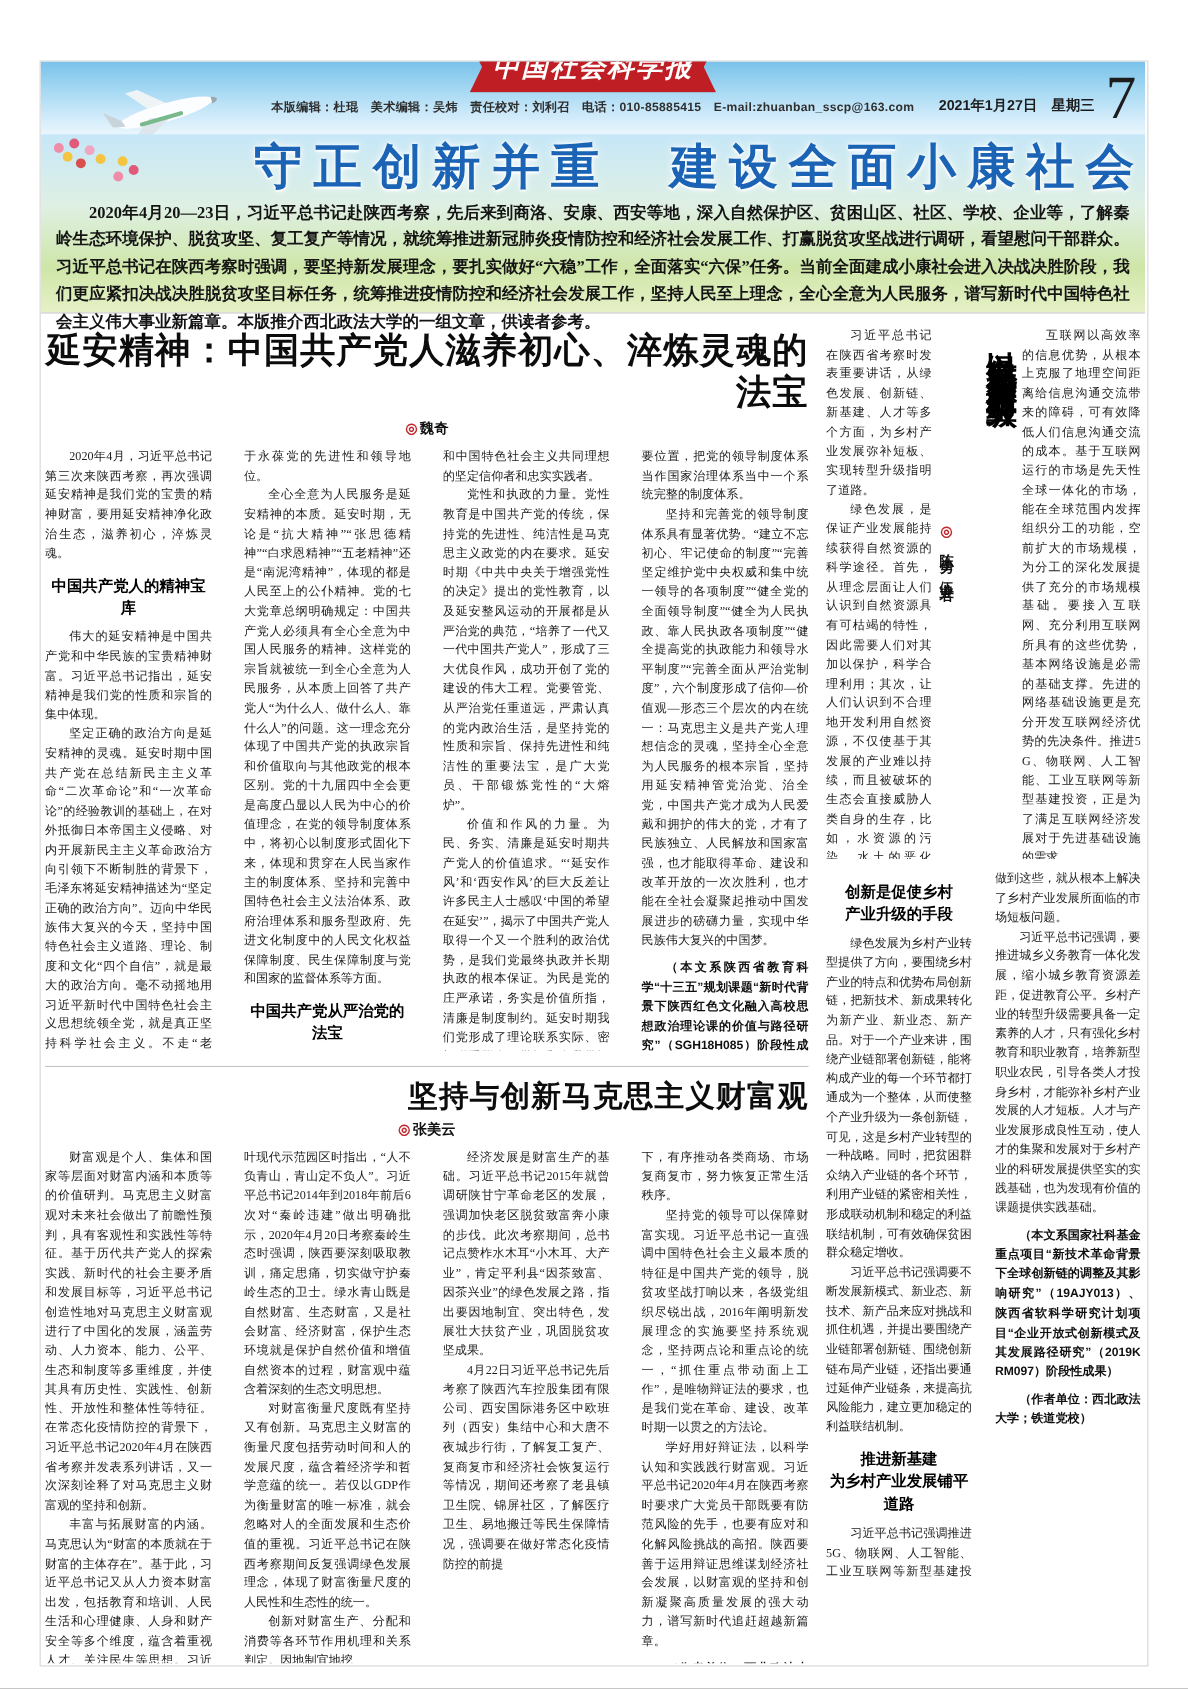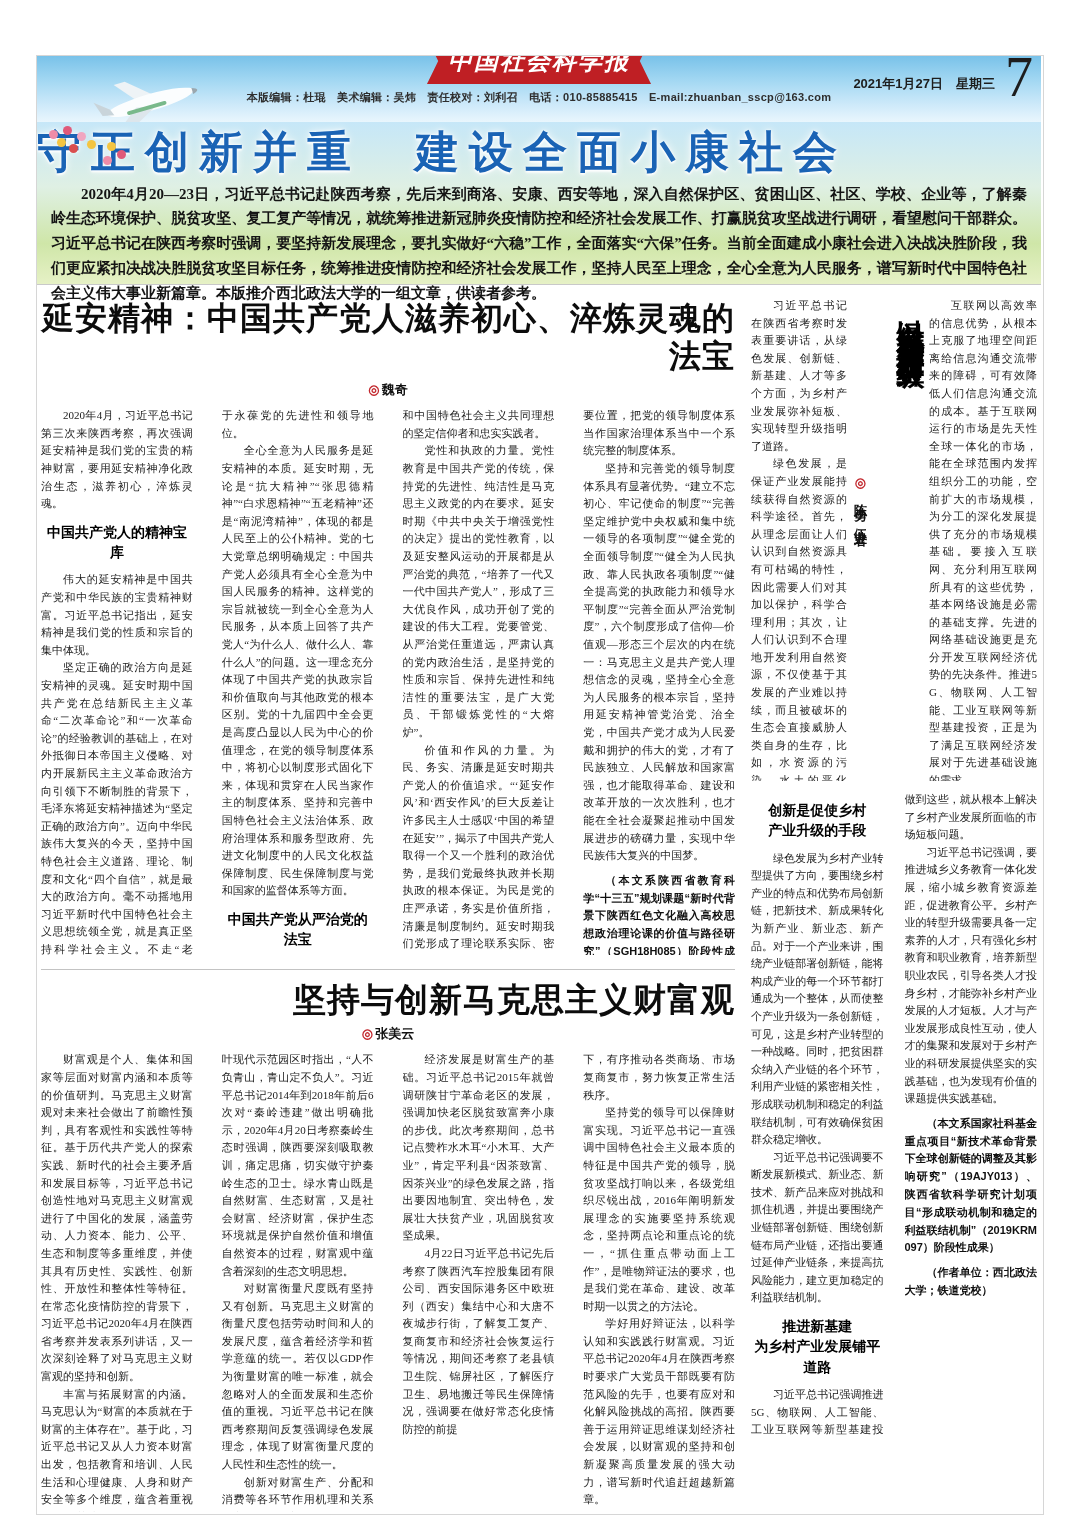--- a/index.html
+++ b/index.html
@@ -11,44 +11,44 @@
   
   .masthead{position:relative;height:66px;
     background:linear-gradient(180deg,#79c2e9 0%,#a6d9f3 40%,#cfeafa 75%,#e9f6fd 100%);}
   .ribbon{position:absolute;left:50%;top:-18px;transform:translateX(-50%);
     width:224px;height:46px;background:#bf1f24;display:flex;align-items:center;justify-content:center;
     clip-path:polygon(0 0,100% 0,95% 50%,100% 100%,0 100%,5% 50%);box-shadow:0 2px 4px rgba(0,0,0,.3);z-index:3;}
   .ribbon span{font:italic 700 24px "Liberation Serif",serif;color:#fff;letter-spacing:2px;}
   .plane{position:absolute;left:46px;top:10px;}
   .info-line{position:absolute;left:0;right:0;bottom:17px;text-align:center;
     font:700 11px "Liberation Sans",sans-serif;color:#2e2e2e;letter-spacing:.3px;}
-  .date-block{position:absolute;right:8px;bottom:20px;display:flex;align-items:flex-end;gap:10px;text-align:center;}
+  .date-block{position:absolute;right:8px;bottom:8px;display:flex;align-items:flex-end;gap:10px;text-align:center;}
   .date{font:700 13px "Liberation Sans",sans-serif;color:#1d1d1d;padding-bottom:9px;}
   .page-no{font:400 56px/0.85 "Liberation Serif",serif;color:#1d1d1d;}
 
   
   .banner{position:relative;height:162px;border-bottom:1px solid #c9c9c9;
     background:linear-gradient(180deg,#c6e7f8 0%,#dff0e4 40%,#cfe6a8 75%,#e6f1c6 100%);}
-  .banner-headline{margin:0;padding-top:5px;text-align:left;
+  .banner-headline{margin:0;padding-top:5px;text-align:right;
     font:900 44px/1.15 "Liberation Sans",sans-serif;color:#1a63b5;letter-spacing:10px;
     text-shadow:0 0 3px #fff,0 0 8px #fff,0 2px 2px rgba(255,255,255,.9);}
   .banner-intro{margin:4px 0 0;padding:0 14px;font:700 15px/1.65 "Liberation Serif",serif;color:#141414;
     text-align:justify;text-indent:2em;word-break:break-all;}
   .flowers{position:absolute;width:9px;height:9px;border-radius:50%;}
   .f1{left:26px;top:4px;background:#e05a7a;
       box-shadow:14px 6px 0 #f0a6c0,-6px 12px 0 #f4c542,6px 18px 0 #d94f4f,24px 14px 0 #f4c542,-14px 4px 0 #ef8da8;}
   .f2{left:70px;top:20px;background:#f4c542;box-shadow:10px 8px 0 #e05a7a,-4px 14px 0 #ef8da8;}
 
   
   .main{display:flex;gap:16px;padding:12px 4px 0 4px;}
   .left-block{flex:0 0 694px;min-width:0;}
   .right-block{flex:1;min-width:0;}
 
   .a-title{margin:2px 0 4px;text-align:right;font:900 32px/1.2 "Liberation Sans",sans-serif;color:#0c0c0c;letter-spacing:1px;}
-  .a-title.small{font-size:33px;}
+  .a-title.small{font-size:27px;}
   .byline{text-align:center;font:700 13px/1.5 "Liberation Sans",sans-serif;color:#111;margin:0 0 8px;}
   .mark{color:#c2272d;margin-right:2px;font-weight:700;}
 
   .cols{display:flex;gap:29px;}
   .h540{height:548px;overflow:hidden;}
   .h500{height:506px;overflow:hidden;}
   .col{flex:1;min-width:0;overflow:hidden;}
 
   .para{margin:0;font:11px/1.6 "Liberation Serif",serif;color:#1b1b1b;text-align:justify;text-indent:2em;word-break:break-all;}
   .para.cont{text-indent:0;}
@@ -192,21 +192,21 @@
 产业升级的手段</h3>
               <p class="para">绿色发展为乡村产业转型提供了方向，要围绕乡村产业的特点和优势布局创新链，把新技术、新成果转化为新产业、新业态、新产品。对于一个产业来讲，围绕产业链部署创新链，能将构成产业的每一个环节都打通成为一个整体，从而使整个产业升级为一条创新链，可见，这是乡村产业转型的一种战略。同时，把贫困群众纳入产业链的各个环节，利用产业链的紧密相关性，形成联动机制和稳定的利益联结机制，可有效确保贫困群众稳定增收。</p>
               <p class="para">习近平总书记强调要不断发展新模式、新业态、新技术、新产品来应对挑战和抓住机遇，并提出要围绕产业链部署创新链、围绕创新链布局产业链，还指出要通过延伸产业链条，来提高抗风险能力，建立更加稳定的利益联结机制。</p>
               <h3 class="subhead">推进新基建
 为乡村产业发展铺平道路</h3>
               <p class="para">习近平总书记强调推进5G、物联网、人工智能、工业互联网等新型基建投资，加大交通、能源等领域投资力度，补齐基础设施和公共服务的短板。这些新型基础设施与乡村产业形成良性互动，是乡村产业绿色转型升级的重要保障，为乡村产业高质量发展铺平了道路。</p>
             </div>
           <div class="col colD">
               <p class="para cont">做到这些，就从根本上解决了乡村产业发展所面临的市场短板问题。</p>
               <p class="para">习近平总书记强调，要推进城乡义务教育一体化发展，缩小城乡教育资源差距，促进教育公平。乡村产业的转型升级需要具备一定素养的人才，只有强化乡村教育和职业教育，培养新型职业农民，引导各类人才投身乡村，才能弥补乡村产业发展的人才短板。人才与产业发展形成良性互动，使人才的集聚和发展对于乡村产业的科研发展提供坚实的实践基础，也为发现有价值的课题提供实践基础。</p>
-              <p class="note">（本文系国家社科基金重点项目“新技术革命背景下全球创新链的调整及其影响研究”（19AJY013）、陕西省软科学研究计划项目“形成联动机制和稳定的利益联结机制”（2019KRM097）阶段性成果）</p>
+              <p class="note">（本文系国家社科基金重点项目“新技术革命背景下全球创新链的调整及其影响研究”（19AJY013）、陕西省软科学研究计划项目“企业开放式创新模式及其发展路径研究”（2019KRM097）阶段性成果）</p>
               <p class="note">（作者单位：西北政法大学；铁道党校）</p>
             </div>
         </div>
       </div>
 
     </main>
   </div>
 </div>
 
 </body></html>

